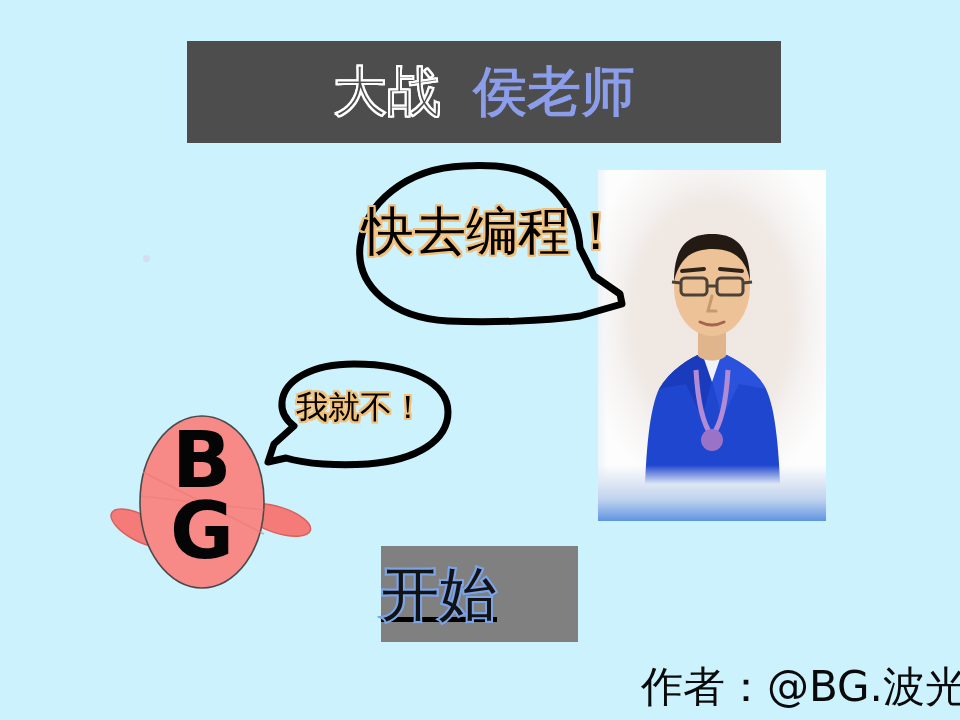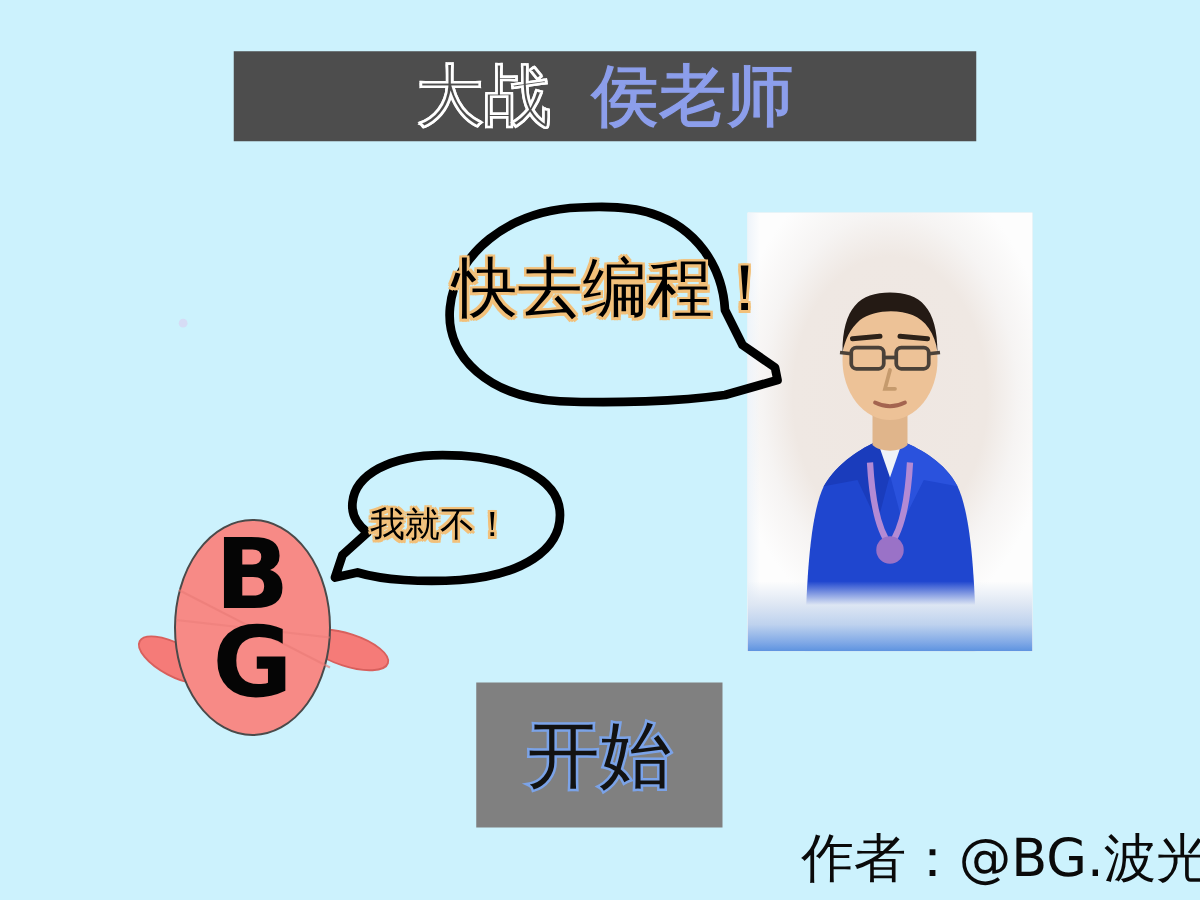--- a/index.html
+++ b/index.html
@@ -18,21 +18,21 @@
     overflow: hidden;
     background: #ccf2fd;
   }
 
   
   #title-bar {
     position: absolute;
     left: 187px;
     top: 41px;
     width: 594px;
-    height: 72px;
+    height: 102px;
     background: #4d4d4d;
     display: flex;
     align-items: center;
     justify-content: center;
     white-space: nowrap;
   }
   .title-text {
     font-size: 54px;
     line-height: 1;
     font-family: "DejaVu Sans", "Liberation Sans", sans-serif;
@@ -101,22 +101,22 @@
        0   -2px 0 #f2c07a,  0   2px 0 #f2c07a,
        2px -2px 0 #f2c07a,  2px 0 0 #f2c07a,  2px 2px 0 #f2c07a,
        0 0 3px #f6cf95;
     text-align: center;
   }
   #bubble-big-text {
     left: 362px; top: 205px;
     font-size: 52px; line-height: 1;
   }
   #bubble-small-text {
-    left: 296px; top: 406px;
-    font-size: 28px; line-height: 1;
+    left: 296px; top: 391px;
+    font-size: 32px; line-height: 1;
   }
 
   
   #bg-char { position: absolute; left: 118px; top: 398px; width: 210px; height: 230px; }
   #bg-char svg { position: absolute; left: 0; top: 0; overflow: visible; }
   .bg-letter {
     position: absolute;
     color: #050505;
     font-family: "DejaVu Sans", "Liberation Sans", sans-serif;
     font-weight: bold;
@@ -125,26 +125,26 @@
   }
   #bg-letter-b { left: 54px; top: 23px; }
   #bg-letter-g { left: 52px; top: 94px; }
 
   
   #start-button {
     position: absolute;
     left: 381px;
     top: 546px;
     width: 197px;
-    height: 116px;
+    height: 96px;
     background: #808080;
     display: flex;
     align-items: center;
-    justify-content: center;
     cursor: pointer;
+    text-decoration: underline;
   }
   #start-label {
     font-size: 58px;
     line-height: 1;
     font-family: "DejaVu Sans", "Liberation Sans", sans-serif;
     color: #121212;
     -webkit-text-stroke: 4px #7ba3e8;
     paint-order: stroke fill;
     text-shadow: 0 0 1px #7ba3e8;
   }

